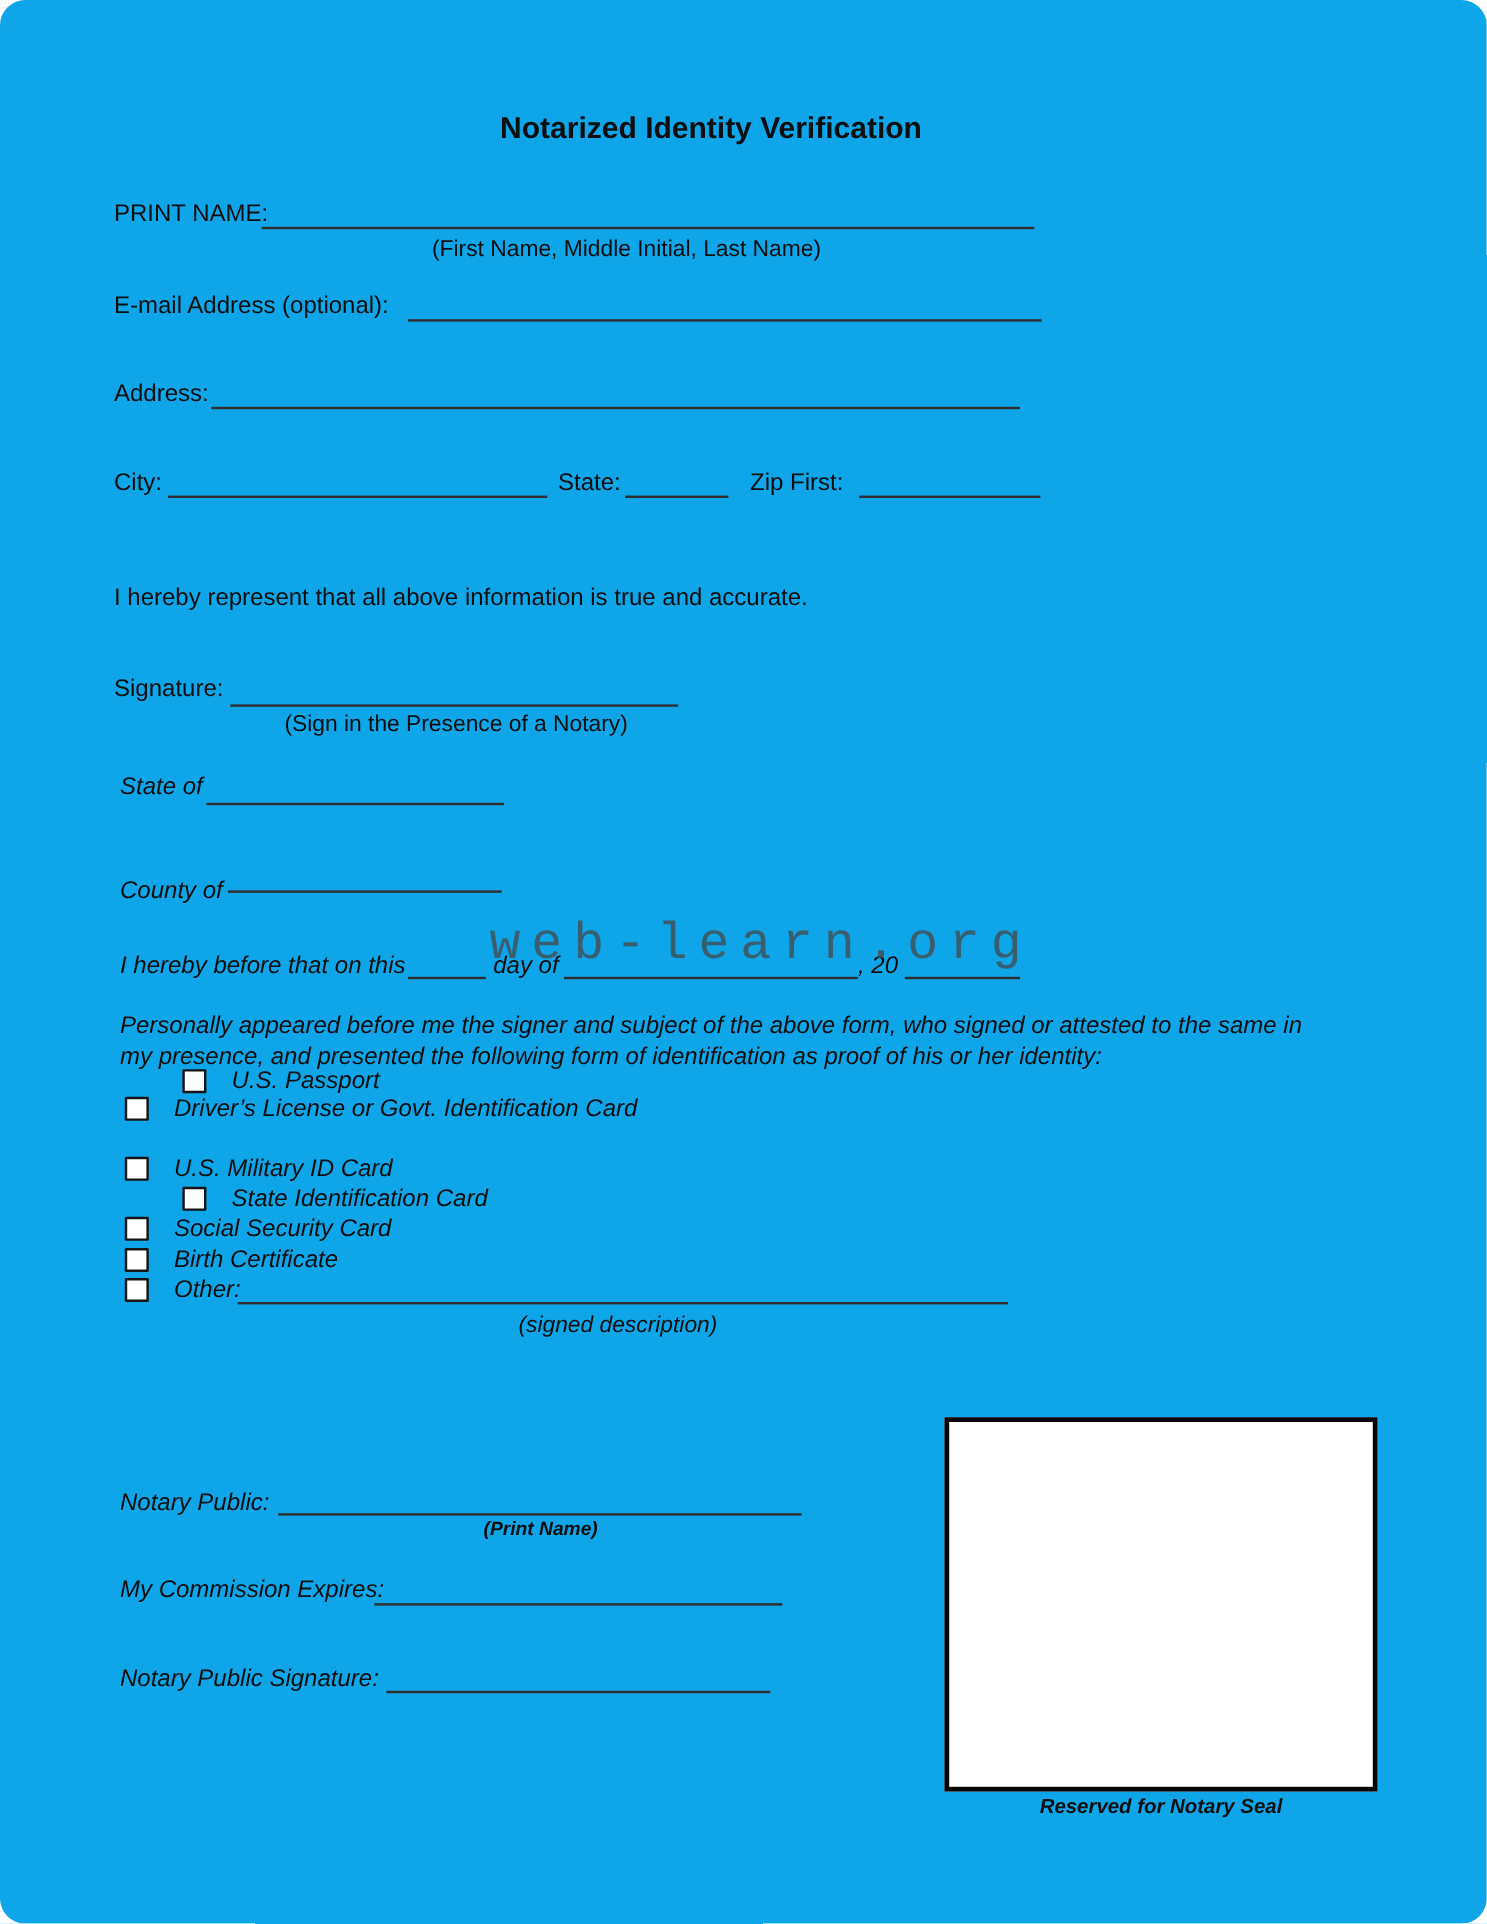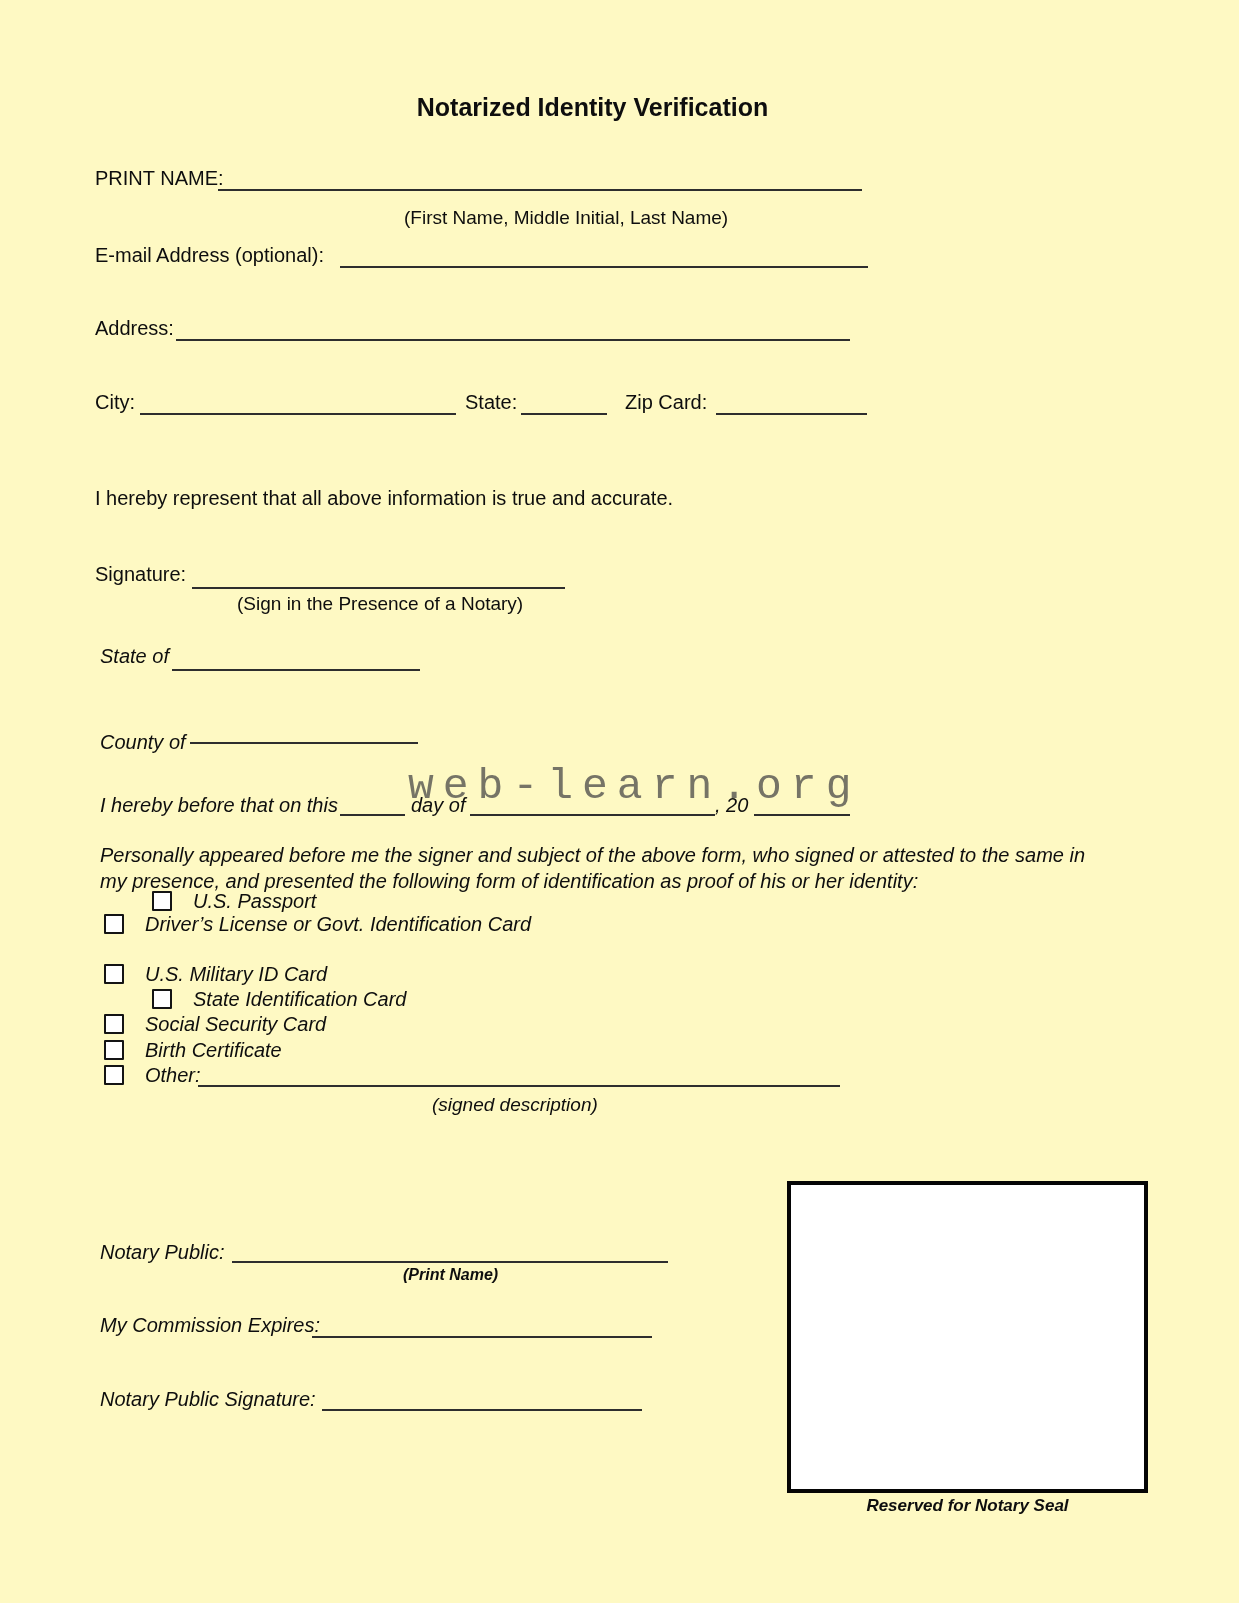--- a/index.html
+++ b/index.html
@@ -1,23 +1,24 @@
 <!DOCTYPE html>
 <html><head>
 <meta charset="utf-8">
 <style>
   html,body{margin:0;padding:0;background:#ffffff;}
   #page{
     position:relative;
     width:1239px;
     height:1603px;
-    background:#fef9c3;
+    background:#0ea5e9;
     font-family:"Liberation Sans", sans-serif;
     color:#0e0e0e;
     overflow:hidden;
+    border-radius:21px;
   }
   .abs{position:absolute;white-space:nowrap;}
   .t20{font-size:20px;line-height:24px;}
   .t19{font-size:19px;line-height:23px;}
   .it{font-style:italic;}
   .line{position:absolute;height:0;border-top:2px solid #2e2e2e;}
   .title{font-size:25px;font-weight:bold;line-height:30px;}
   .cbrow{position:absolute;display:flex;align-items:center;gap:21px;height:20px;}
   .cb{width:16px;height:16px;border:2px solid #141414;background:#fff;flex:0 0 auto;border-radius:1px;}
   .cblabel{font-size:20px;font-style:italic;line-height:20px;white-space:nowrap;}
@@ -50,33 +51,33 @@
 </style>
 </head>
 <body>
 
 <div id="page">
 
   <div class="abs title" style="left:0;right:54px;text-align:center;top:92px;">Notarized Identity Verification</div>
 
   <div class="abs t20" style="left:95px;top:166px;">PRINT NAME:</div>
   <div class="line" style="left:218px;top:189px;width:644px;"></div>
-  <div class="abs t19" style="left:360px;top:206px;margin-left:44px;">(First Name, Middle Initial, Last Name)</div>
+  <div class="abs t19" style="left:360px;top:196px;">(First Name, Middle Initial, Last Name)</div>
 
   <div class="abs t20" style="left:95px;top:243px;">E-mail Address (optional):</div>
   <div class="line" style="left:340px;top:266px;width:528px;"></div>
 
   <div class="abs t20" style="left:95px;top:316px;">Address:</div>
   <div class="line" style="left:176px;top:339px;width:674px;"></div>
 
   <div class="abs t20" style="left:95px;top:390px;">City:</div>
   <div class="line" style="left:140px;top:413px;width:316px;"></div>
   <div class="abs t20" style="left:465px;top:390px;">State:</div>
   <div class="line" style="left:521px;top:413px;width:86px;"></div>
-  <div class="abs t20" style="left:625px;top:390px;">Zip Card:</div>
+  <div class="abs t20" style="left:625px;top:390px;">Zip First:</div>
   <div class="line" style="left:716px;top:413px;width:151px;"></div>
 
   <div class="abs t20" style="left:95px;top:486px;">I hereby represent that all above information is true and accurate.</div>
 
   <div class="abs t20" style="left:95px;top:562px;">Signature:</div>
   <div class="line" style="left:192px;top:587px;width:373px;"></div>
   <div class="abs t19" style="left:237px;top:592px;">(Sign in the Presence of a Notary)</div>
 
   <div class="abs t20 it" style="left:100px;top:644px;">State of</div>
   <div class="line" style="left:172px;top:669px;width:248px;"></div>

